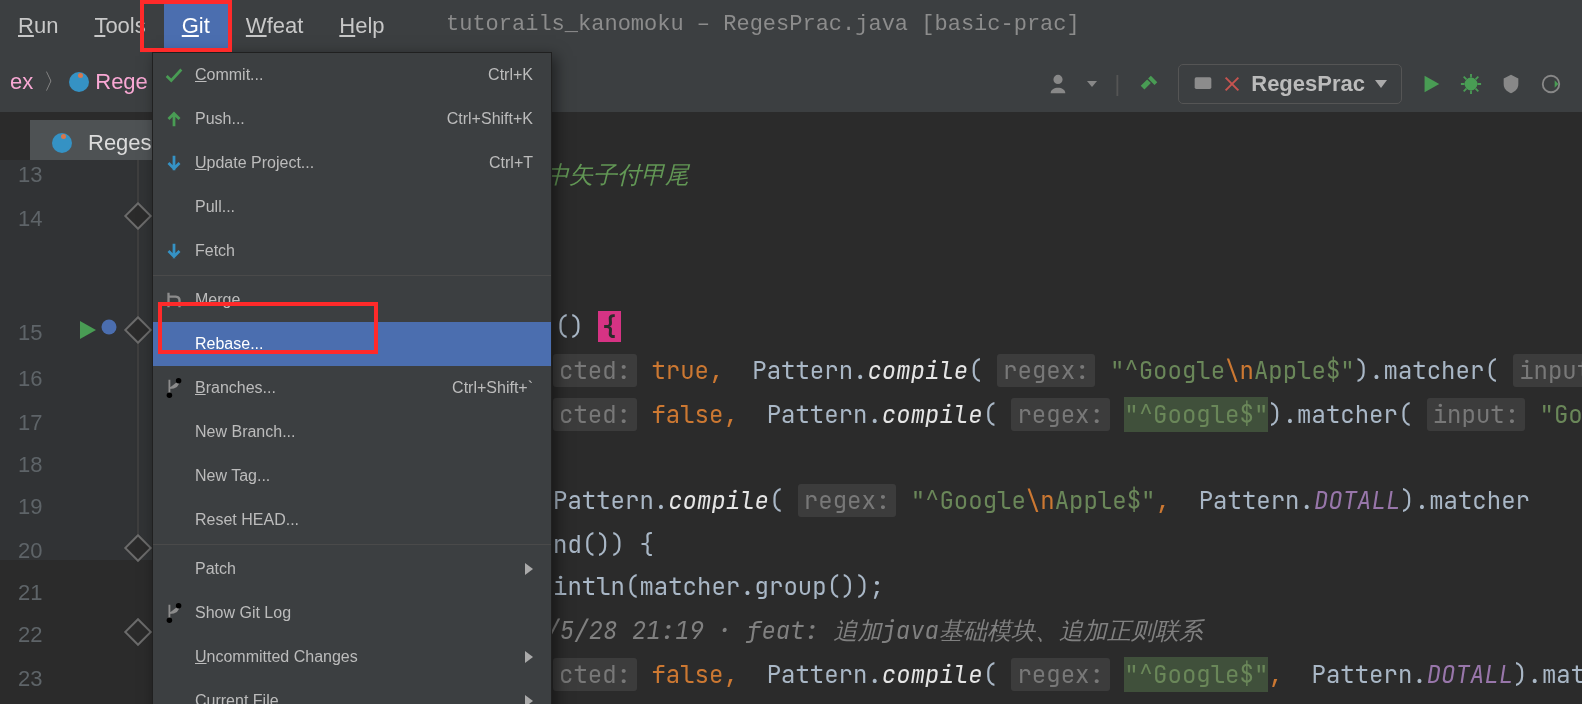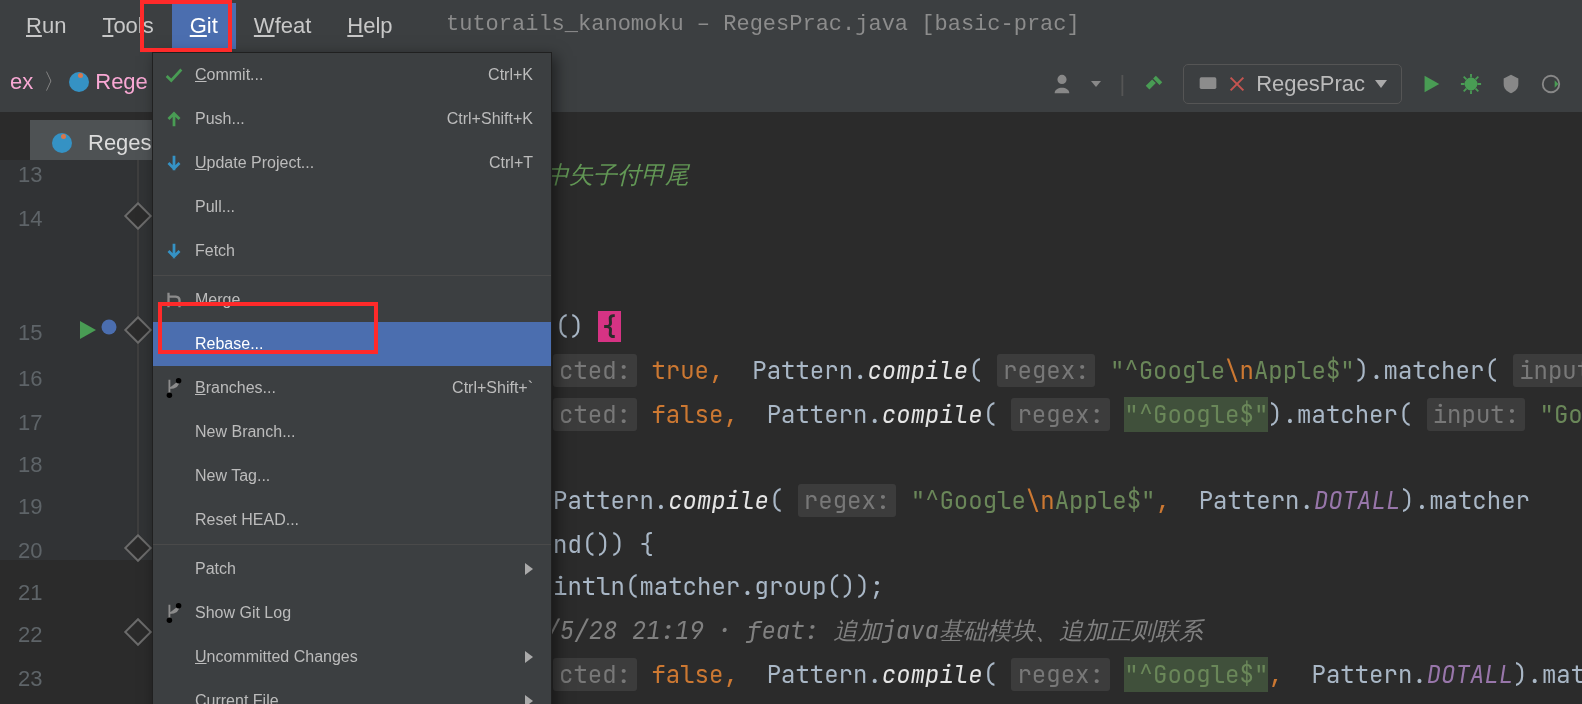--- a/index.html
+++ b/index.html
@@ -7,21 +7,21 @@
       width:1582px; height:704px;
       background:#2b2b2b;
       font-family:"Segoe UI",Arial,sans-serif;
       font-size:22px; color:#bbbbbb;
       overflow:hidden; position:relative;
     }
 
     
     .menubar {
       height:52px; background:#3c3f41;
-      display:flex; align-items:center; padding-left:8px;
+      display:flex; align-items:center; padding-left:0;
     }
     .menuitem {
       padding:10px 18px; color:#c8c8c8;
     }
     .menuitem.sel { background:#4b6eaf; color:#fff; }
     .menuitem .mn { text-decoration:underline; }
     .window-title {
       position:absolute; left:446px; top:12px;
       color:#8c8c8c;
       font-family:Liberation Mono, monospace;
@@ -46,21 +46,21 @@
     }
 
     .toolbar-right {
       position:absolute; right:20px; top:64px;
       display:flex; align-items:center; gap:18px;
     }
     .tr-ic { width:22px; height:22px; }
     .run-combobox {
       display:flex; align-items:center; gap:10px;
       border:1px solid #555; border-radius:5px;
-      background:#3c3f41; padding:6px 14px;
+      background:#3c3f41; padding:6px 14px;font-weight:bold;
     }
     .run-combobox .x {
       width:18px; height:18px; position:relative;
     }
     .run-combobox .x::before,
     .run-combobox .x::after {
       content:""; position:absolute; left:8px; top:0;
       width:2px; height:18px; background:#c75450;
       transform-origin:center;
     }

